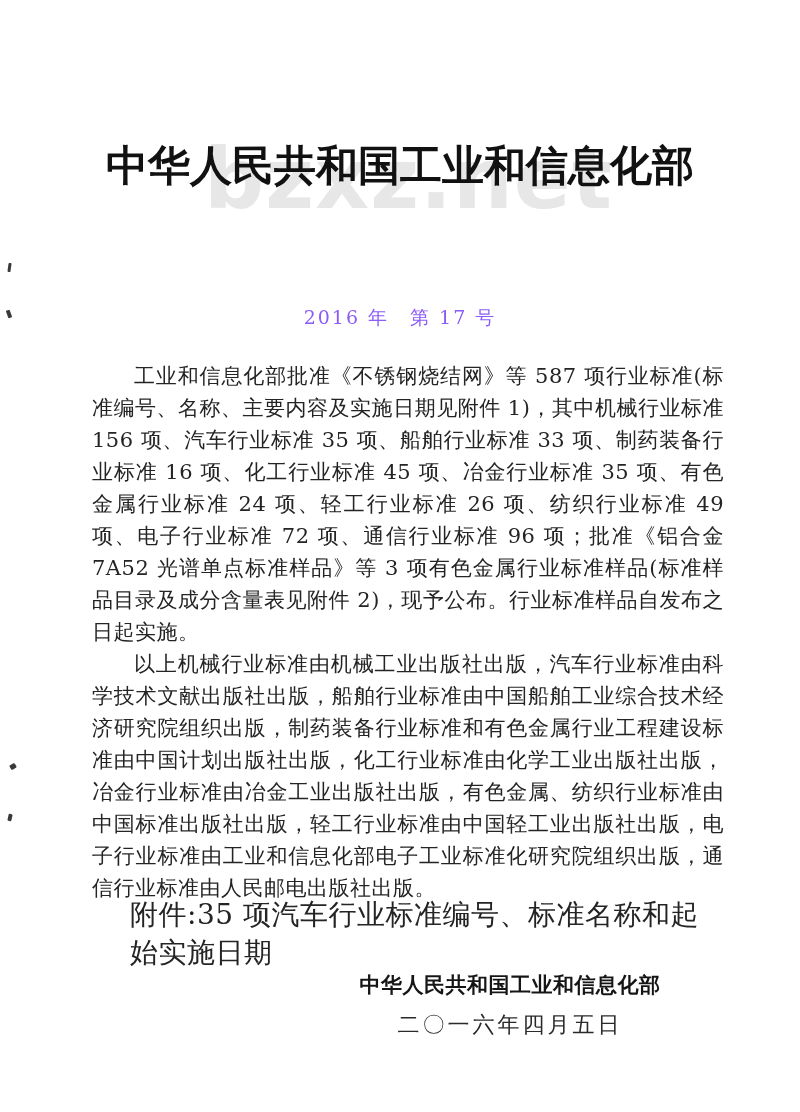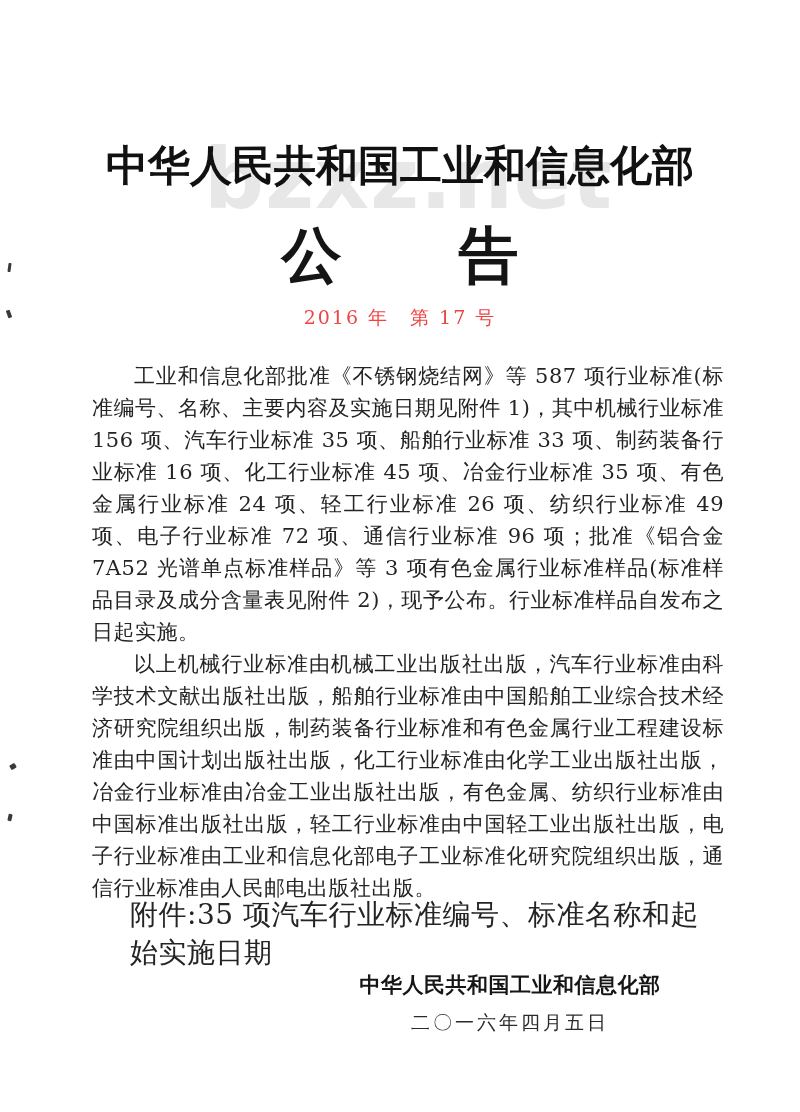--- a/index.html
+++ b/index.html
@@ -59,21 +59,21 @@
     margin-right: -1.95em;
   }
   .issue-number {
     position: absolute;
     top: 305px;
     left: 0;
     width: 100%;
     text-align: center;
     font-size: 19px;
     letter-spacing: 2px;
-    color: #ef4444;
+    color: #8b5cf6;
     z-index: 1;
   }
   .body-text {
     position: absolute;
     top: 360px;
     left: 86px;
     width: 632px;
     z-index: 1;
   }
   .body-text p {
@@ -106,21 +106,21 @@
     z-index: 1;
   }
   .signature-name {
     font-size: 21px;
     font-weight: 700;
     letter-spacing: 0.5px;
     color: #151515;
   }
   .signature-date {
     margin-top: 11px;
-    font-size: 19px;
+    font-size: 22px;
     letter-spacing: 3px;
     color: #2a2a2a;
   }
   .speck {
     position: absolute;
     background: #3a3a3a;
     border-radius: 1px;
     z-index: 1;
   }
   .speck-1 { left: 2px; top: 263px; width: 3px; height: 9px; transform: rotate(8deg); }
@@ -130,23 +130,20 @@
 </style>
 </head>
 <body>
 
 <div class="page">
 
   <div class="watermark">bzxz.net</div>
 
   <h1 class="ministry-title">中华人民共和国工业和信息化部</h1>
 
-  <h2 class="announcement-title">
-    <span class="spread">公告</span>
-  </h2>
 
   <div class="issue-number">2016 年　第 17 号</div>
 
   <div class="body-text">
     <p>工业和信息化部批准《不锈钢烧结网》等 587 项行业标准(标准编号、名称、主要内容及实施日期见附件 1)，其中机械行业标准 156 项、汽车行业标准 35 项、船舶行业标准 33 项、制药装备行业标准 16 项、化工行业标准 45 项、冶金行业标准 35 项、有色金属行业标准 24 项、轻工行业标准 26 项、纺织行业标准 49 项、电子行业标准 72 项、通信行业标准 96 项；批准《铝合金 7A52 光谱单点标准样品》等 3 项有色金属行业标准样品(标准样品目录及成分含量表见附件 2)，现予公布。行业标准样品自发布之日起实施。</p>
     <p>以上机械行业标准由机械工业出版社出版，汽车行业标准由科学技术文献出版社出版，船舶行业标准由中国船舶工业综合技术经济研究院组织出版，制药装备行业标准和有色金属行业工程建设标准由中国计划出版社出版，化工行业标准由化学工业出版社出版，冶金行业标准由冶金工业出版社出版，有色金属、纺织行业标准由中国标准出版社出版，轻工行业标准由中国轻工业出版社出版，电子行业标准由工业和信息化部电子工业标准化研究院组织出版，通信行业标准由人民邮电出版社出版。</p>
   </div>
 
   <div class="attachment-note">附件:35 项汽车行业标准编号、标准名称和起始实施日期</div>
 

